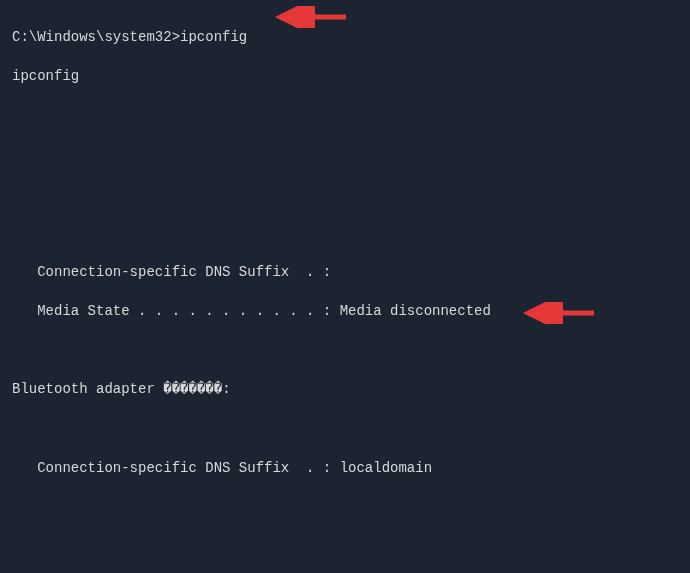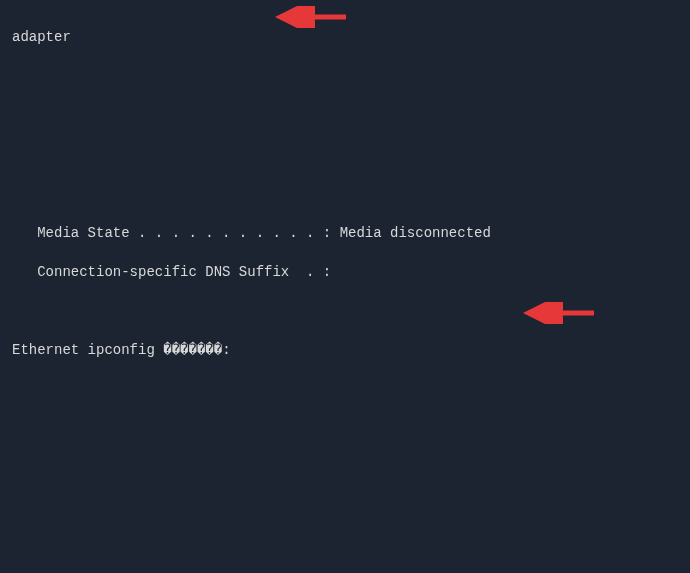--- a/index.html
+++ b/index.html
@@ -31,30 +31,32 @@
       pointer-events: none;
     }
     .arrow svg {
       display: block;
     }
   </style>
 </head>
 <body>
 
 <div class="term">
-<span class="line">adapter</span>
+<span class="line">C:\Windows\system32&gt;ipconfig</span>
+<span class="line">ipconfig</span>
 <span class="line"> </span>
 <span class="line"> </span>
 <span class="line"> </span>
 <span class="line"> </span>
+<span class="line">   Connection-specific DNS Suffix  . :</span>
 <span class="line">   Media State . . . . . . . . . . . : Media disconnected</span>
-<span class="line">   Connection-specific DNS Suffix  . :</span>
 <span class="line"> </span>
-<span class="line">Ethernet ipconfig �������:</span>
+<span class="line">Bluetooth adapter �������:</span>
 <span class="line"> </span>
+<span class="line">   Connection-specific DNS Suffix  . : localdomain</span>
 
 
 
 
 
 
 
 
 
 

